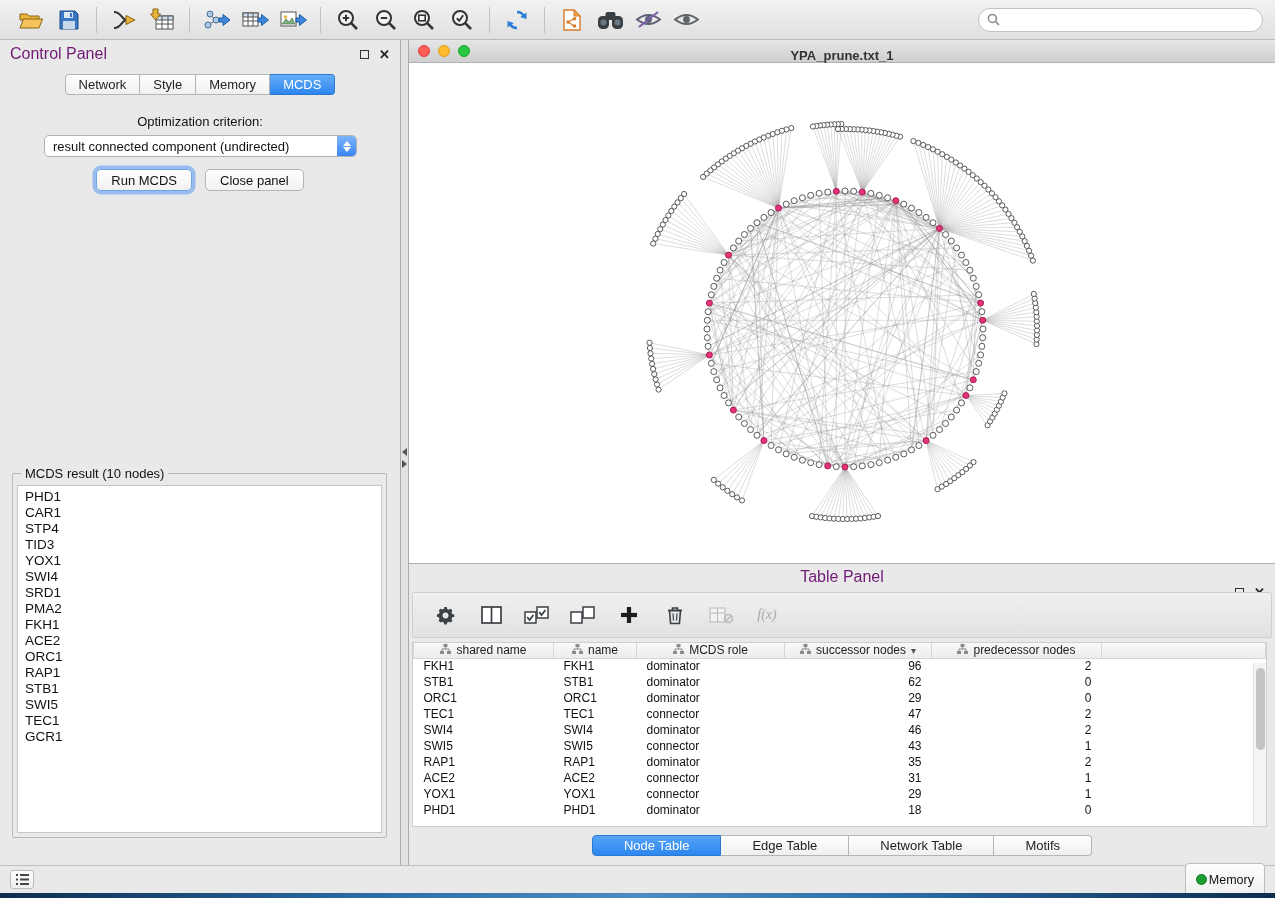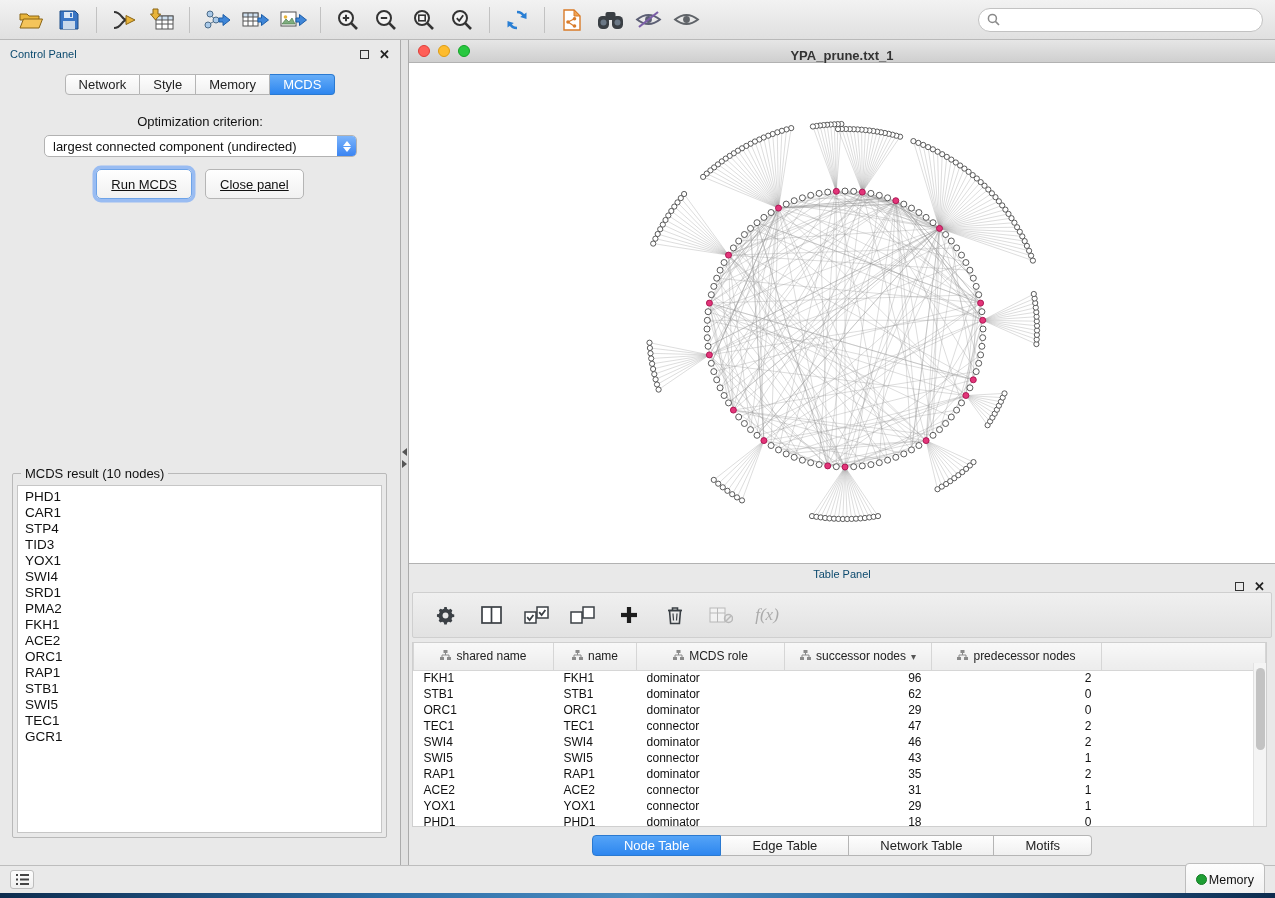--- a/index.html
+++ b/index.html
@@ -15,40 +15,40 @@
     border-radius:4px; cursor:pointer; flex:0 0 auto; }
   .tool-sep { width:1px; height:26px; background:#c2c2c2; margin:0 8px; flex:0 0 auto; }
   .search-box { margin-left:auto; width:285px; height:24px; background:#fff;
     border:1px solid #c2c2c2; border-radius:12px; display:flex; align-items:center; padding:0 8px; gap:5px; }
   .search-box input { border:none; outline:none; flex:1; font-size:12px; font-family:"Liberation Sans",sans-serif; background:transparent; }
 
   
   .control-panel { position:absolute; top:40px; left:0; width:401px; height:825px;
     background:#e9e9e9; border-right:1px solid #ababab; }
   .cp-header { position:absolute; top:0; left:0; right:0; height:28px; display:flex; align-items:center; padding:0 10px; }
-  .panel-title { font-size:11px; color:#0c4a6e; }
+  .panel-title { font-size:16px; color:#701a75; }
   .win-btns { margin-left:auto; display:flex; align-items:center; gap:10px; }
   .float-btn { width:9px; height:9px; border:1.4px solid #333; display:inline-block; cursor:pointer; }
   .close-btn { font-size:13px; font-weight:bold; color:#222; cursor:pointer; line-height:1; }
   .tabbar { position:absolute; top:34px; left:0; right:0; display:flex; justify-content:center; }
   .tab { font-size:13px; color:#222; padding:2px 13px; height:21px; display:flex; align-items:center;
     background:linear-gradient(#fefefe,#f0f0f0); border:1px solid #b5b5b5; border-left:none; cursor:pointer; }
   .tab:first-child { border-left:1px solid #b5b5b5; border-radius:4px 0 0 4px; }
   .tab:last-child { border-radius:0 4px 4px 0; }
   .tab.active { background:linear-gradient(#66adf8,#2d86ef); color:#fff; border-color:#2a79d0; }
   .opt-label { position:absolute; top:74px; left:0; right:0; text-align:center; font-size:13px; color:#111; }
   .combo { position:absolute; top:95px; left:44px; width:313px; height:22px; background:#fff;
     border:1px solid #b2b2b2; border-radius:5px; display:flex; align-items:center; cursor:pointer; }
   .combo-text { flex:1; font-size:13px; color:#111; padding:0 8px; white-space:nowrap; overflow:hidden; }
   .combo-arrows { width:19px; height:20px; border-radius:0 4px 4px 0;
     background:linear-gradient(#7db5fb,#3a84f2); display:flex; flex-direction:column; align-items:center; justify-content:center; gap:1px; }
   .combo-arrows svg { display:block; }
   .btn-row { position:absolute; top:129px; left:0; right:0; display:flex; justify-content:center; gap:13px; }
-  .mac-btn { height:30px; padding:0 14px; font-size:13px; color:#111; display:flex; align-items:center;
-    background:linear-gradient(#ffffff,#f1f1f1); border:1px solid #b5b5b5; border-radius:5px; cursor:pointer;text-decoration:underline; }
+  .mac-btn { height:22px; padding:0 14px; font-size:13px; color:#111; display:flex; align-items:center;
+    background:linear-gradient(#ffffff,#f1f1f1); border:1px solid #b5b5b5; border-radius:5px; cursor:pointer; }
   .mac-btn.focused { box-shadow:0 0 0 3.5px rgba(88,152,250,0.55); border-color:#6da3e8; }
   .result-fieldset { position:absolute; top:426px; left:12px; right:13px; bottom:27px;
     border:1px solid #b9b9b9; border-radius:2px; padding:4px; }
   .result-fieldset legend { font-size:13px; color:#111; padding:0 4px; margin-left:4px; }
   .result-list { width:100%; height:100%; background:#fff; border:1px solid #c6c6c6; overflow:hidden; padding:3px 0 0 7px; }
   .result-item { font-size:13.5px; color:#111; line-height:16px; }
 
   
   .splitter { position:absolute; top:40px; left:401px; width:8px; height:825px; background:#e2e2e2; border-right:1px solid #ababab; }
   .split-arrows { position:absolute; top:408px; left:1px; display:flex; flex-direction:column; gap:4px; }
@@ -67,24 +67,24 @@
   .net-canvas { position:absolute; top:23px; left:0; right:0; bottom:0; background:#fff; }
   .net-canvas svg { display:block; width:100%; height:100%; }
 
   
   .table-panel { position:absolute; top:563px; left:409px; right:0; height:302px; background:#e9e9e9; border-top:1px solid #b2b2b2; }
   .tp-header { position:absolute; top:0; left:0; right:0; height:26px; display:flex; align-items:center; padding:4px 10px;flex-direction:column; }
   .tp-toolbar { position:absolute; top:28px; left:3px; right:3px; height:46px;
     background:linear-gradient(#f0f0f0,#e2e2e2); border:1px solid #cfcfcf; border-radius:2px;
     display:flex; align-items:center; gap:14px; padding:0 16px; }
   .tp-tool { width:32px; height:34px; display:flex; align-items:center; justify-content:center; cursor:pointer; }
-  .fx-label { font-family:"Liberation Serif", serif; font-style:italic; font-size:17px; color:#aaa; }
+  .fx-label { font-family:"Liberation Serif", serif; font-style:italic; font-size:14px; color:#aaa; }
   .table-area { position:absolute; top:78px; left:3px; right:8px; bottom:38px; background:#fff; border:1px solid #cfcfcf; overflow:hidden; }
   table.node-table { width:100%; border-collapse:collapse; table-layout:fixed; }
-  .node-table th { height:27px; background:linear-gradient(#f8f8f8,#ececec); border:1px solid #d6d6d6; border-top:none;
+  .node-table th { height:15px; background:linear-gradient(#f8f8f8,#ececec); border:1px solid #d6d6d6; border-top:none;
     font-size:12px; font-weight:normal; color:#222; text-align:center; cursor:pointer; white-space:nowrap; overflow:hidden; }
   .node-table th .th-inner { display:flex; align-items:center; justify-content:center; gap:5px; }
   .node-table td { height:16px; font-size:12px; color:#111; padding:0 10px; white-space:nowrap; overflow:hidden; }
   .node-table td.num { text-align:right; }
   .v-scroll { position:absolute; top:20px; right:0; bottom:0; width:13px; background:#f4f4f4; border-left:1px solid #e2e2e2; }
   .v-thumb { position:absolute; top:5px; left:1.5px; width:9px; height:82px; background:#c3c3c3; border-radius:5px; cursor:pointer; }
   .table-tabs { position:absolute; bottom:9px; left:0; right:0; display:flex; justify-content:center; }
   .ttab { font-size:13px; color:#222; height:21px; padding:0 31px; display:flex; align-items:center;
     background:linear-gradient(#fefefe,#f0f0f0); border:1px solid #b5b5b5; border-left:none; cursor:pointer; }
   .ttab:first-child { border-left:1px solid #b5b5b5; border-radius:4px 0 0 4px; }
@@ -261,21 +261,21 @@
       </span>
     </div>
     <div class="tabbar" id="cp-tabs">
         <div class="tab">Network</div>
         <div class="tab">Style</div>
         <div class="tab">Memory</div>
         <div class="tab active">MCDS</div>
       </div>
     <div class="opt-label">Optimization criterion:</div>
     <div class="combo">
-      <span class="combo-text">largest connected component (undirected)</span>
+      <span class="combo-text">result connected component (undirected)</span>
       <span class="combo-arrows">
         <svg width="8" height="5" viewBox="0 0 8 5">
             <polygon points="4,0 8,5 0,5" fill="#ffffff"></polygon>
           </svg>
         <svg width="8" height="5" viewBox="0 0 8 5">
             <polygon points="0,0 8,0 4,5" fill="#ffffff"></polygon>
           </svg>
       </span>
     </div>
     <div class="btn-row">

